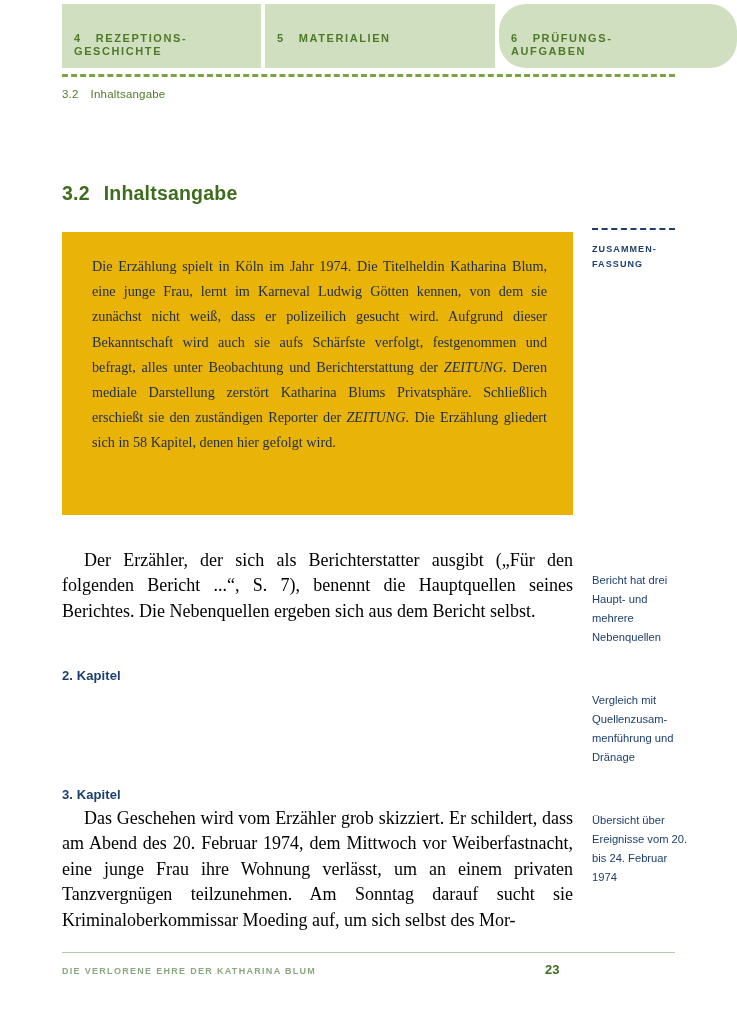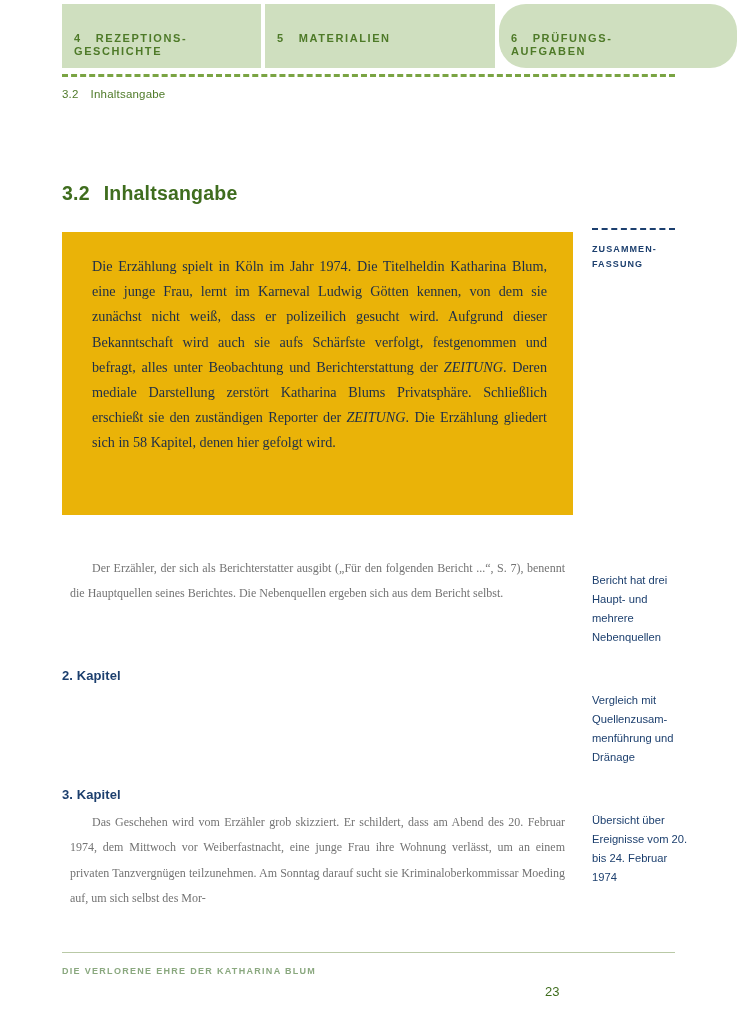--- a/index.html
+++ b/index.html
@@ -139,25 +139,25 @@
     width: 511px;
   }
   .chapter h3 {
     margin: 0 0 4px 0;
     font-size: 13px;
     font-weight: bold;
     color: #1c3f6e;
     letter-spacing: 0.1px;
   }
   .chapter p {
-    margin: 8px;
+    margin: 0;
     font-family: "Liberation Serif", serif;
-    font-size: 12px;
+    font-size: 18px;
     line-height: 25.4px;
-    color: #737373;
+    color: #000000;
     text-align: justify;
     text-indent: 22px;
   }
 
   .ch1 { top: 548px; }
   .ch2 { top: 668px; }
   .ch3 { top: 787px; }
 
   .sidenote {
     position: absolute;
@@ -186,23 +186,23 @@
     top: 966px;
     font-size: 9px;
     font-weight: bold;
     letter-spacing: 1.3px;
     color: #8aa87f;
     text-transform: uppercase;
   }
   .footer-page {
     position: absolute;
     left: 545px;
-    top: 984px;
+    top: 962px;
     font-size: 13px;
-    font-weight: normal;
+    font-weight: bold;
     color: #3f6d1e;
   }
 </style>
 </head>
 <body>
 
 <div class="topnav">
 
   <div class="tab tab-1">
     <div class="tabinner">

